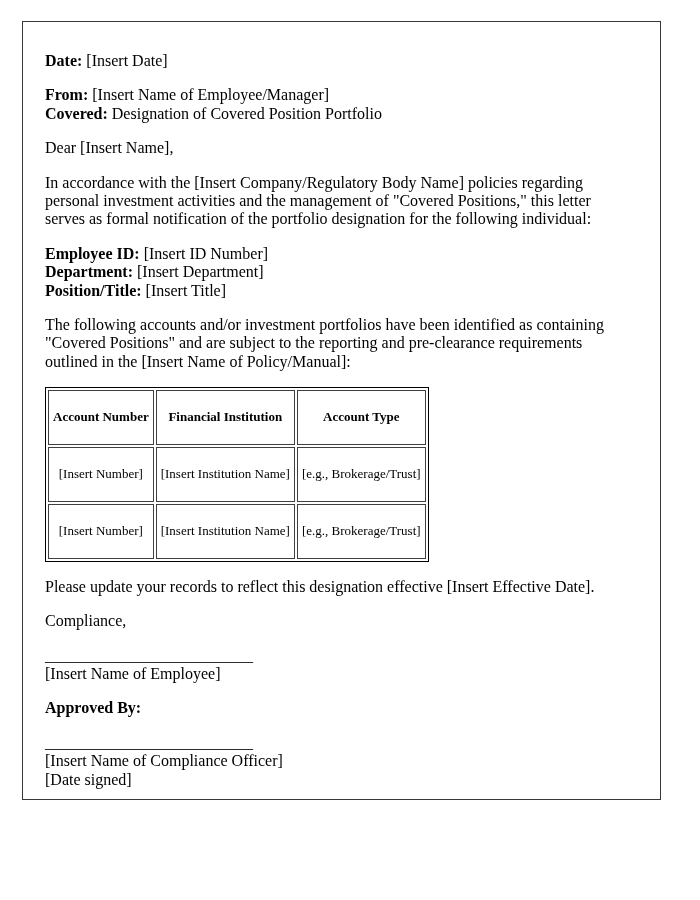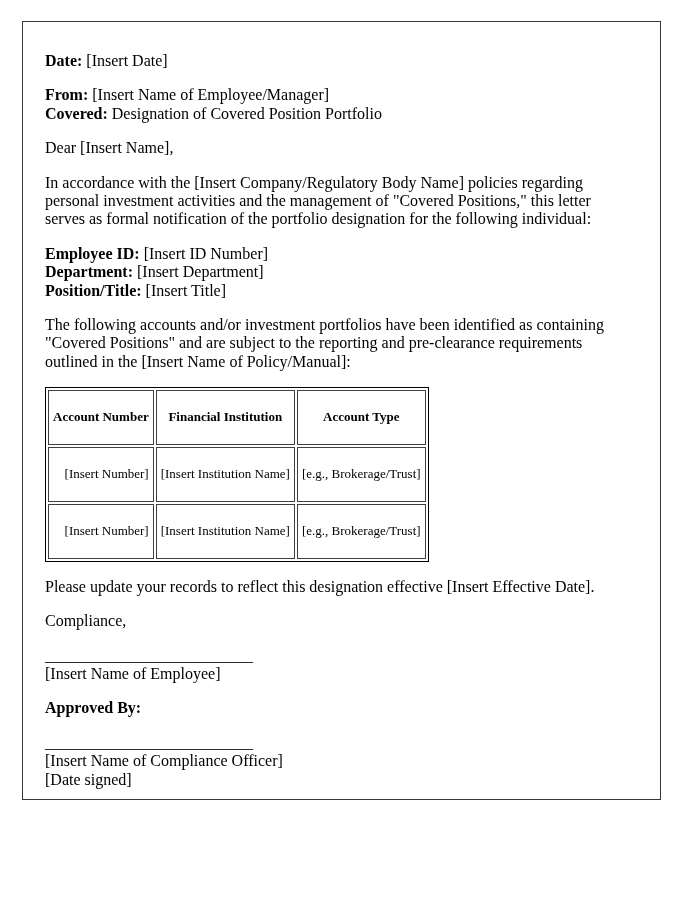--- a/index.html
+++ b/index.html
@@ -19,21 +19,21 @@
   b, strong { font-weight: bold; }
   table.accounts {
     border-collapse: separate; border-spacing: 2px;
     border: 1px solid #000000; margin: 0;
   }
   table.accounts th, table.accounts td {
     border: 1px solid #404040; padding: 19px 4px;
     font-size: 13px; vertical-align: middle;
   }
   table.accounts th { font-weight: bold; text-align: center; }
-  table.accounts td { text-align: right; }
+  table.accounts td { text-align: center; }
 </style>
 </head>
 <body>
 
 <div class="page">
 
   <div class="para">
     <strong>Date:</strong>
     <span>[Insert Date]</span>
   </div>

